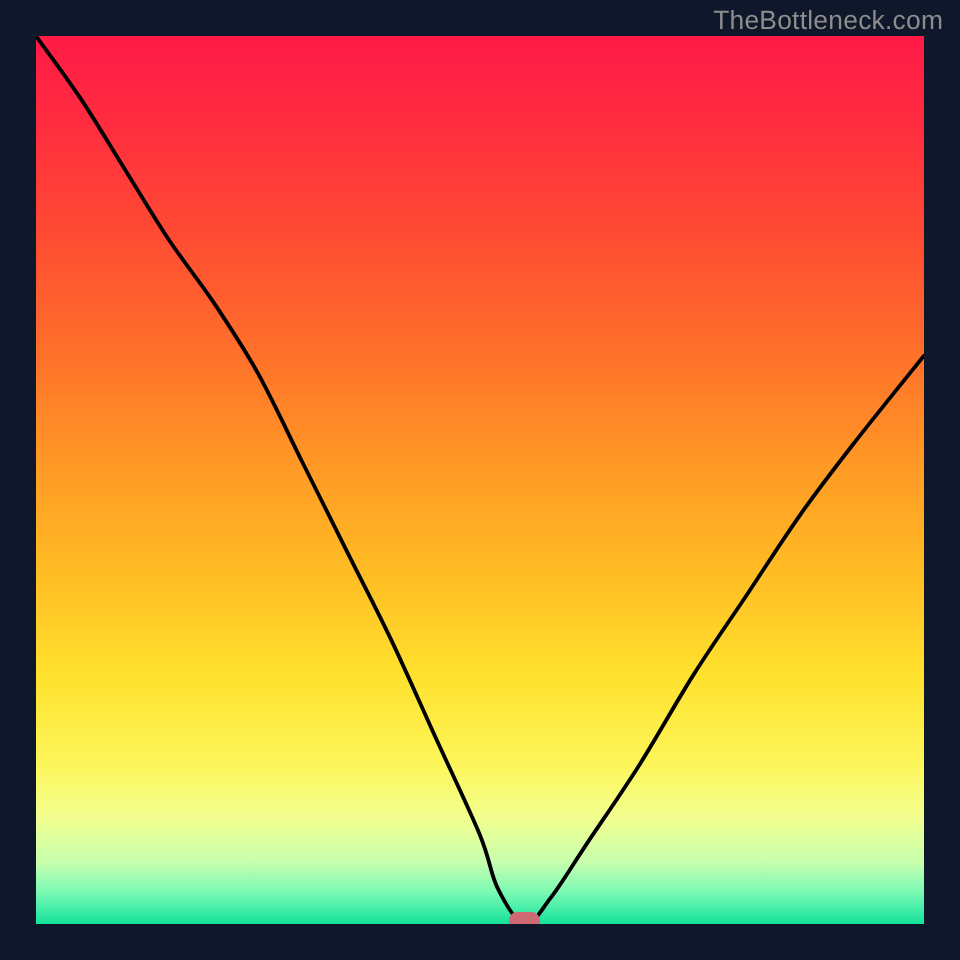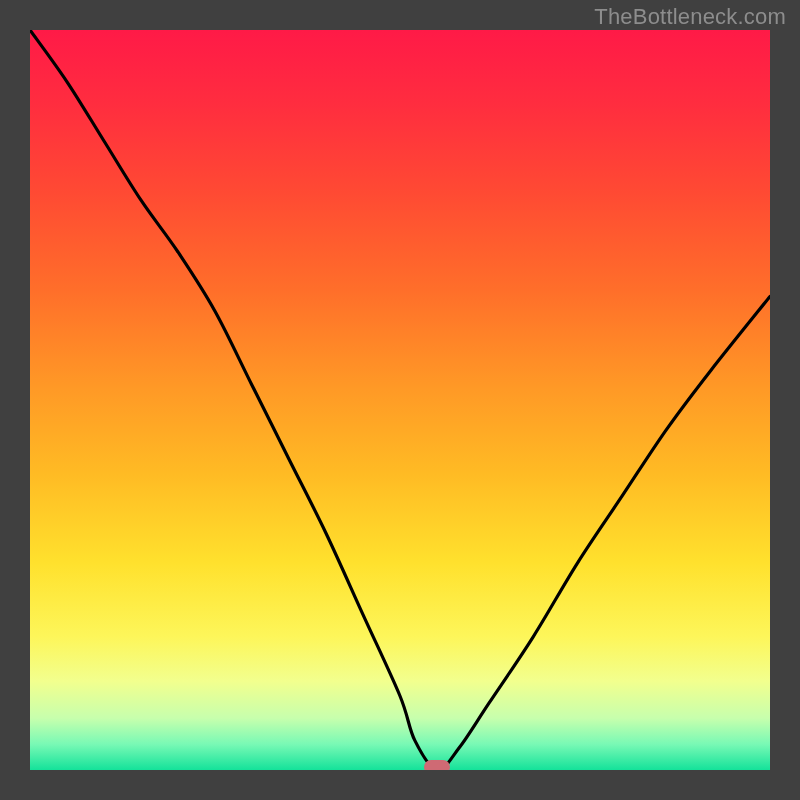--- a/index.html
+++ b/index.html
@@ -8,21 +8,21 @@
     width: 800px;
     height: 800px;
     background: #000;
     font-family: Arial, Helvetica, sans-serif;
     overflow: hidden;
   }
   .frame {
     position: relative;
     width: 800px;
     height: 800px;
-    background: #404040;
+    background: #0f172a;
   }
   .watermark {
     position: absolute;
     top: 4px;
     right: 14px;
     color: #8d8d8d;
     font-size: 22px;
     font-weight: 500;
     letter-spacing: 0.2px;
     z-index: 10;

